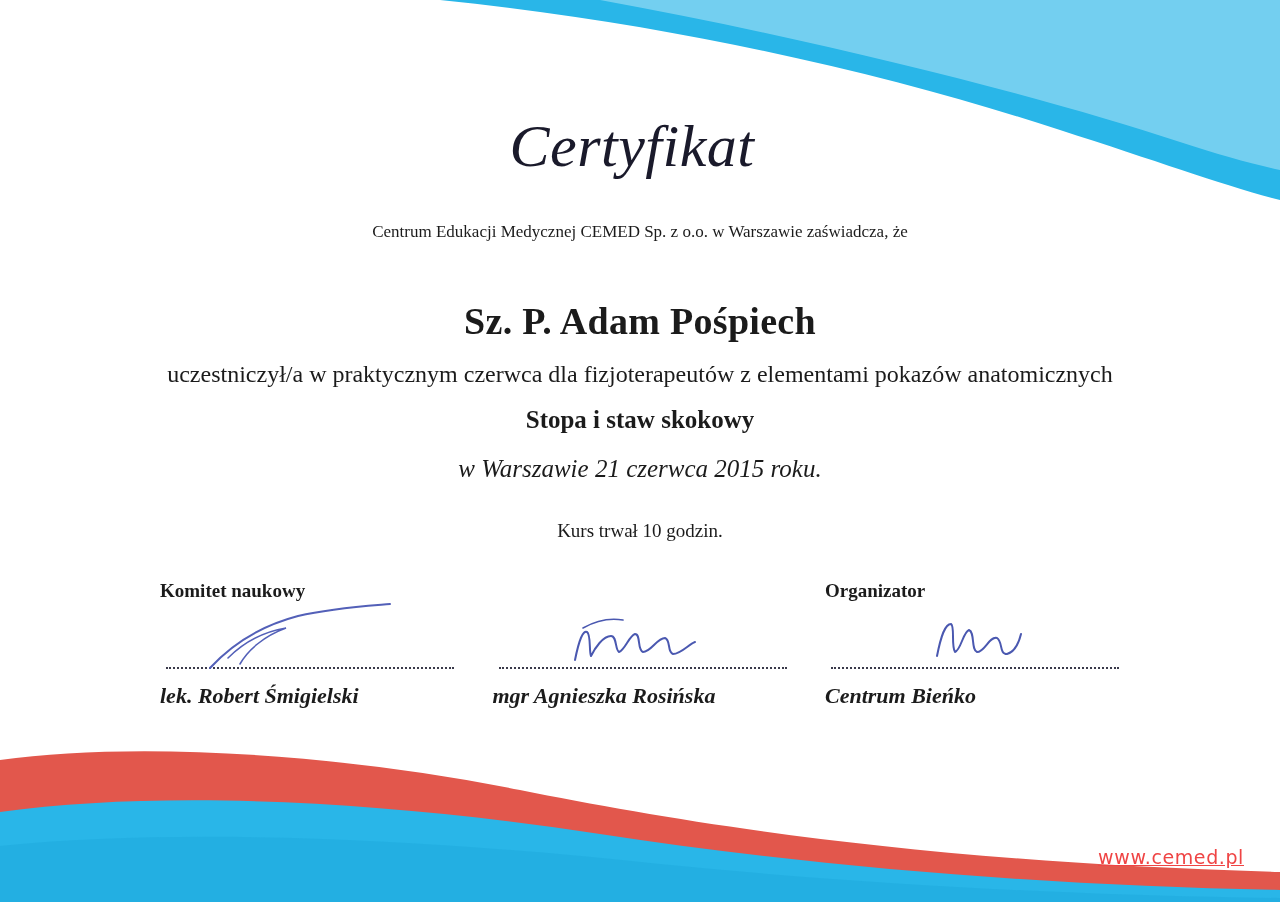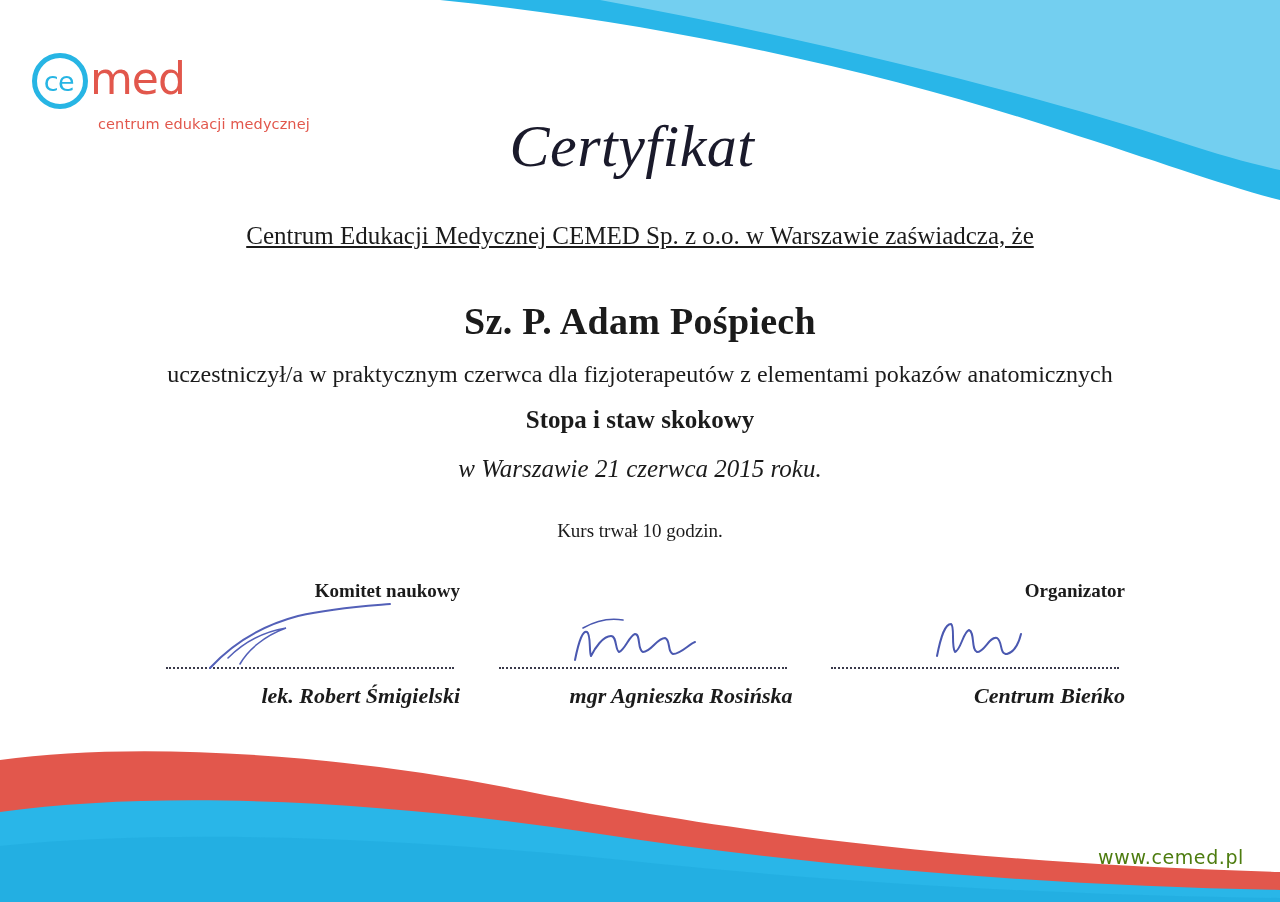--- a/index.html
+++ b/index.html
@@ -97,22 +97,21 @@
     letter-spacing: 0.5px;
   }
   .line {
     position: absolute;
     left: 60px;
     right: 60px;
     text-align: center;
   }
   .issuer {
     top: 222px;
-    font-size: 25px;
-    text-decoration: underline;
+    font-size: 17px;
   }
   .recipient {
     top: 299px;
     font-size: 38px;
     font-weight: bold;
     letter-spacing: 0.3px;
   }
   .course-desc {
     top: 361px;
     font-size: 24px;
@@ -136,21 +135,21 @@
   .signatures {
     position: absolute;
     left: 150px;
     top: 580px;
     width: 980px;
     display: flex;
     justify-content: space-between;
   }
   .sig-col {
     width: 300px;
-    text-align: right;
+    text-align: left;
     position: relative;
   }
   .sig-col.left   { margin-left: 10px; }
   .sig-col.middle { margin-left: 0; }
   .sig-col.right  { margin-right: 5px; }
   .sig-role {
     font-size: 19px;
     font-weight: bold;
     height: 24px;
   }
@@ -178,49 +177,43 @@
     font-style: italic;
   }
 
   
   .site {
     position: absolute;
     right: 36px;
     bottom: 34px;
     font-family: "DejaVu Sans", sans-serif;
     font-size: 19px;
-    color: #4d7c0f;
+    color: #ef4444;
     letter-spacing: 0.6px;
+    text-decoration: underline;
   }
 </style>
 </head>
 <body>
 
 <div id="certificate">
 
   <div class="wave-layer">
     <svg viewBox="0 0 1280 902" xmlns="http://www.w3.org/2000/svg">
 
       <path d="M1280,0 L440,0 C690,26 900,78 1060,130 C1160,162 1225,186 1280,200 Z" fill="#29b6e8"></path>
       <path d="M1280,0 L600,0 C820,40 1040,96 1180,142 C1220,155 1252,164 1280,170 Z" fill="#ffffff" opacity="0.35"></path>
 
       <path d="M0,760 C130,742 330,752 520,790 C700,826 930,862 1280,872 L1280,902 L0,902 Z" fill="#e2574c"></path>
 
       <path d="M0,812 C160,790 380,800 600,834 C820,868 1060,886 1280,890 L1280,902 L0,902 Z" fill="#29b6e8"></path>
       <path d="M0,846 C180,828 420,838 660,864 C900,888 1120,896 1280,898 L1280,902 L0,902 Z" fill="#1fa9dd" opacity="0.55"></path>
     </svg>
   </div>
 
-  <div class="logo">
-    <div class="logo-row">
-      <div class="logo-mark">ce</div>
-      <div class="logo-word">med</div>
-    </div>
-    <div class="logo-sub">centrum edukacji medycznej</div>
-  </div>
 
   <div class="content">
     <div class="title">Certyfikat</div>
     <div class="line issuer">Centrum Edukacji Medycznej CEMED Sp. z o.o. w Warszawie zaświadcza, że</div>
     <div class="line recipient">Sz. P. Adam Pośpiech</div>
     <div class="line course-desc">uczestniczył/a w praktycznym czerwca dla fizjoterapeutów z elementami pokazów anatomicznych</div>
     <div class="line course-title">Stopa i staw skokowy</div>
     <div class="line place-date">w Warszawie 21 czerwca 2015 roku.</div>
     <div class="line duration">Kurs trwał 10 godzin.</div>
   </div>

